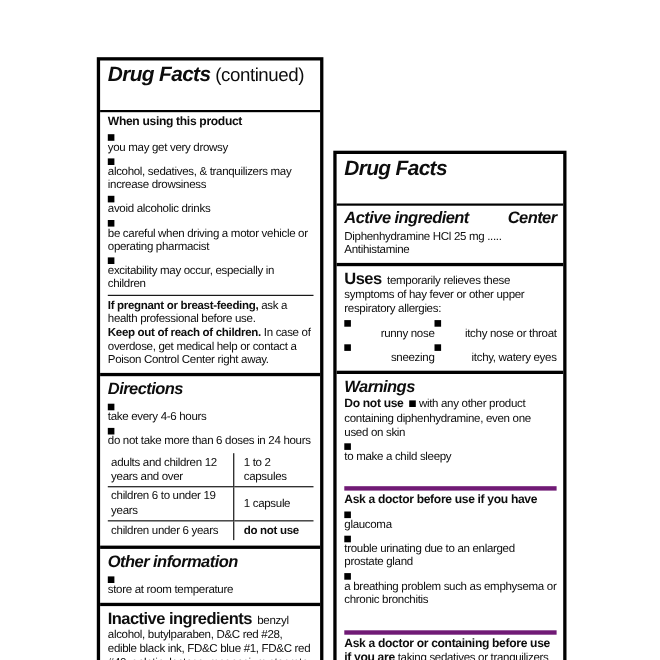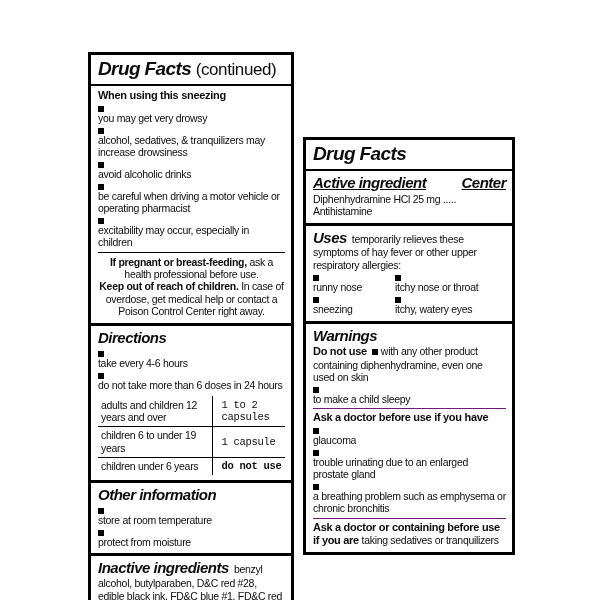--- a/index.html
+++ b/index.html
@@ -10,79 +10,80 @@
     color:#0d0d0d;
   }
   .panel {
     position:absolute;
     background:#fff;
     border:3px solid #000;
   }
   #left-panel  { left:88px;  top:52px;  width:206px; }
   #right-panel { left:303px; top:137px; width:212px; }
 
-  .title-row { padding:3px 7px 4px 7px; border-bottom:2px solid #000; white-space:nowrap; }
+  .title-row { padding:3px 7px 20px 7px; border-bottom:2px solid #000; white-space:nowrap; }
   .df-title { font-size:19px; font-weight:700; font-style:italic; letter-spacing:-0.6px; }
   .df-cont  { font-size:17px; font-weight:400; font-style:normal; letter-spacing:-0.4px; }
 
   .sec { padding:3px 6px 5px 7px; }
   .sec.thick { border-top:3px solid #000; }
 
   .body-txt, .bullet, .dose-table { font-size:10.5px; line-height:1.18; letter-spacing:-0.3px;flex-direction:column; }
   .subhead { font-weight:700; font-size:11px; letter-spacing:-0.3px; line-height:1.2; }
 
   .bullet { display:flex; }
   .sq {
     width:6px; height:6px; background:#000; flex:none;
     margin:3.5px 4px 0 0;
   }
   .sq-inline {
     display:inline-block; width:6px; height:6px; background:#000;
     margin:0 3px 0 5px;
   }
 
-  .thin-top { border-top:1px solid #000; margin-top:3px; padding-top:3px;text-align:center; }
+  .thin-top { border-top:1px solid #000; margin-top:3px; padding-top:3px; }
 
   .sec-head {
     font-size:15px; font-weight:700; font-style:italic;
     letter-spacing:-0.5px; line-height:1.25;
   }
   .inline-head {
-    font-size:15px; font-weight:700; font-style:italic;
+    font-size:15px; font-weight:700; 
     letter-spacing:-0.5px; margin-right:5px;
   }
 
   .dose-table { width:100%; border-collapse:collapse; margin-top:5px; }
   .dose-table td { padding:2.5px 3px; vertical-align:middle; }
   .dose-table tr + tr td { border-top:1px solid #000; }
-  .dose-table td.dose { border-left:1.5px solid #000; width:39%; padding-left:9px;font-family:Liberation Mono, monospace; }
+  .dose-table td.dose { border-left:1.5px solid #000; width:39%; padding-left:9px; }
   .dose-bold { font-weight:700; }
 
-  .ai-row { display:flex; justify-content:space-between; align-items:flex-start;text-decoration:underline; }
+  .ai-row { display:flex; justify-content:space-between; align-items:flex-start; }
 
   .uses-grid {
     display:grid; grid-template-columns:82px 1fr;
     margin-top:1px;
-  }
-  .subsec { border-top:1px solid #701a75; margin-top:3px; padding-top:2px; }
+    text-align:right;
+  }
+  .subsec { border-top:4px solid #701a75; margin-top:21px; padding-top:2px; }
 
   b.run-in { font-weight:700; }
 </style>
 </head>
 <body>
 
 <section class="panel" id="left-panel">
 
   <div class="title-row">
     <span class="df-title">Drug Facts</span>
     <span class="df-cont">(continued)</span>
   </div>
 
   <div class="sec">
-    <div class="subhead">When using this sneezing</div>
+    <div class="subhead">When using this product</div>
     <div class="bullet">
         <span class="sq"></span>
         <span>you may get very drowsy</span>
       </div>
     <div class="bullet">
         <span class="sq"></span>
         <span>alcohol, sedatives, &amp; tranquilizers may increase drowsiness</span>
       </div>
     <div class="bullet">
         <span class="sq"></span>
@@ -131,24 +132,20 @@
     </tbody>
       </table>
   </div>
 
   <div class="sec thick">
     <div class="sec-head">Other information</div>
     <div class="bullet">
         <span class="sq"></span>
         <span>store at room temperature</span>
       </div>
-    <div class="bullet">
-        <span class="sq"></span>
-        <span>protect from moisture</span>
-      </div>
   </div>
 
   <div class="sec thick">
     <p class="body-txt"><span class="inline-head">Inactive ingredients</span><span>benzyl alcohol, butylparaben, D&amp;C red #28, edible black ink, FD&amp;C blue #1, FD&amp;C red #40, gelatin, lactose, magnesium stearate, methylparaben, polysorbate 80, propylparaben, sodium lauryl sulfate</span></p>
   </div>
 
   <div class="sec thick">
     <div class="sec-head">Questions or comments?</div>
     <p class="body-txt"><span>call </span><b class="run-in">516-341-0666</b><span>, 8:30 am - 4:30 pm ET, Monday - Friday</span></p>
   </div>

